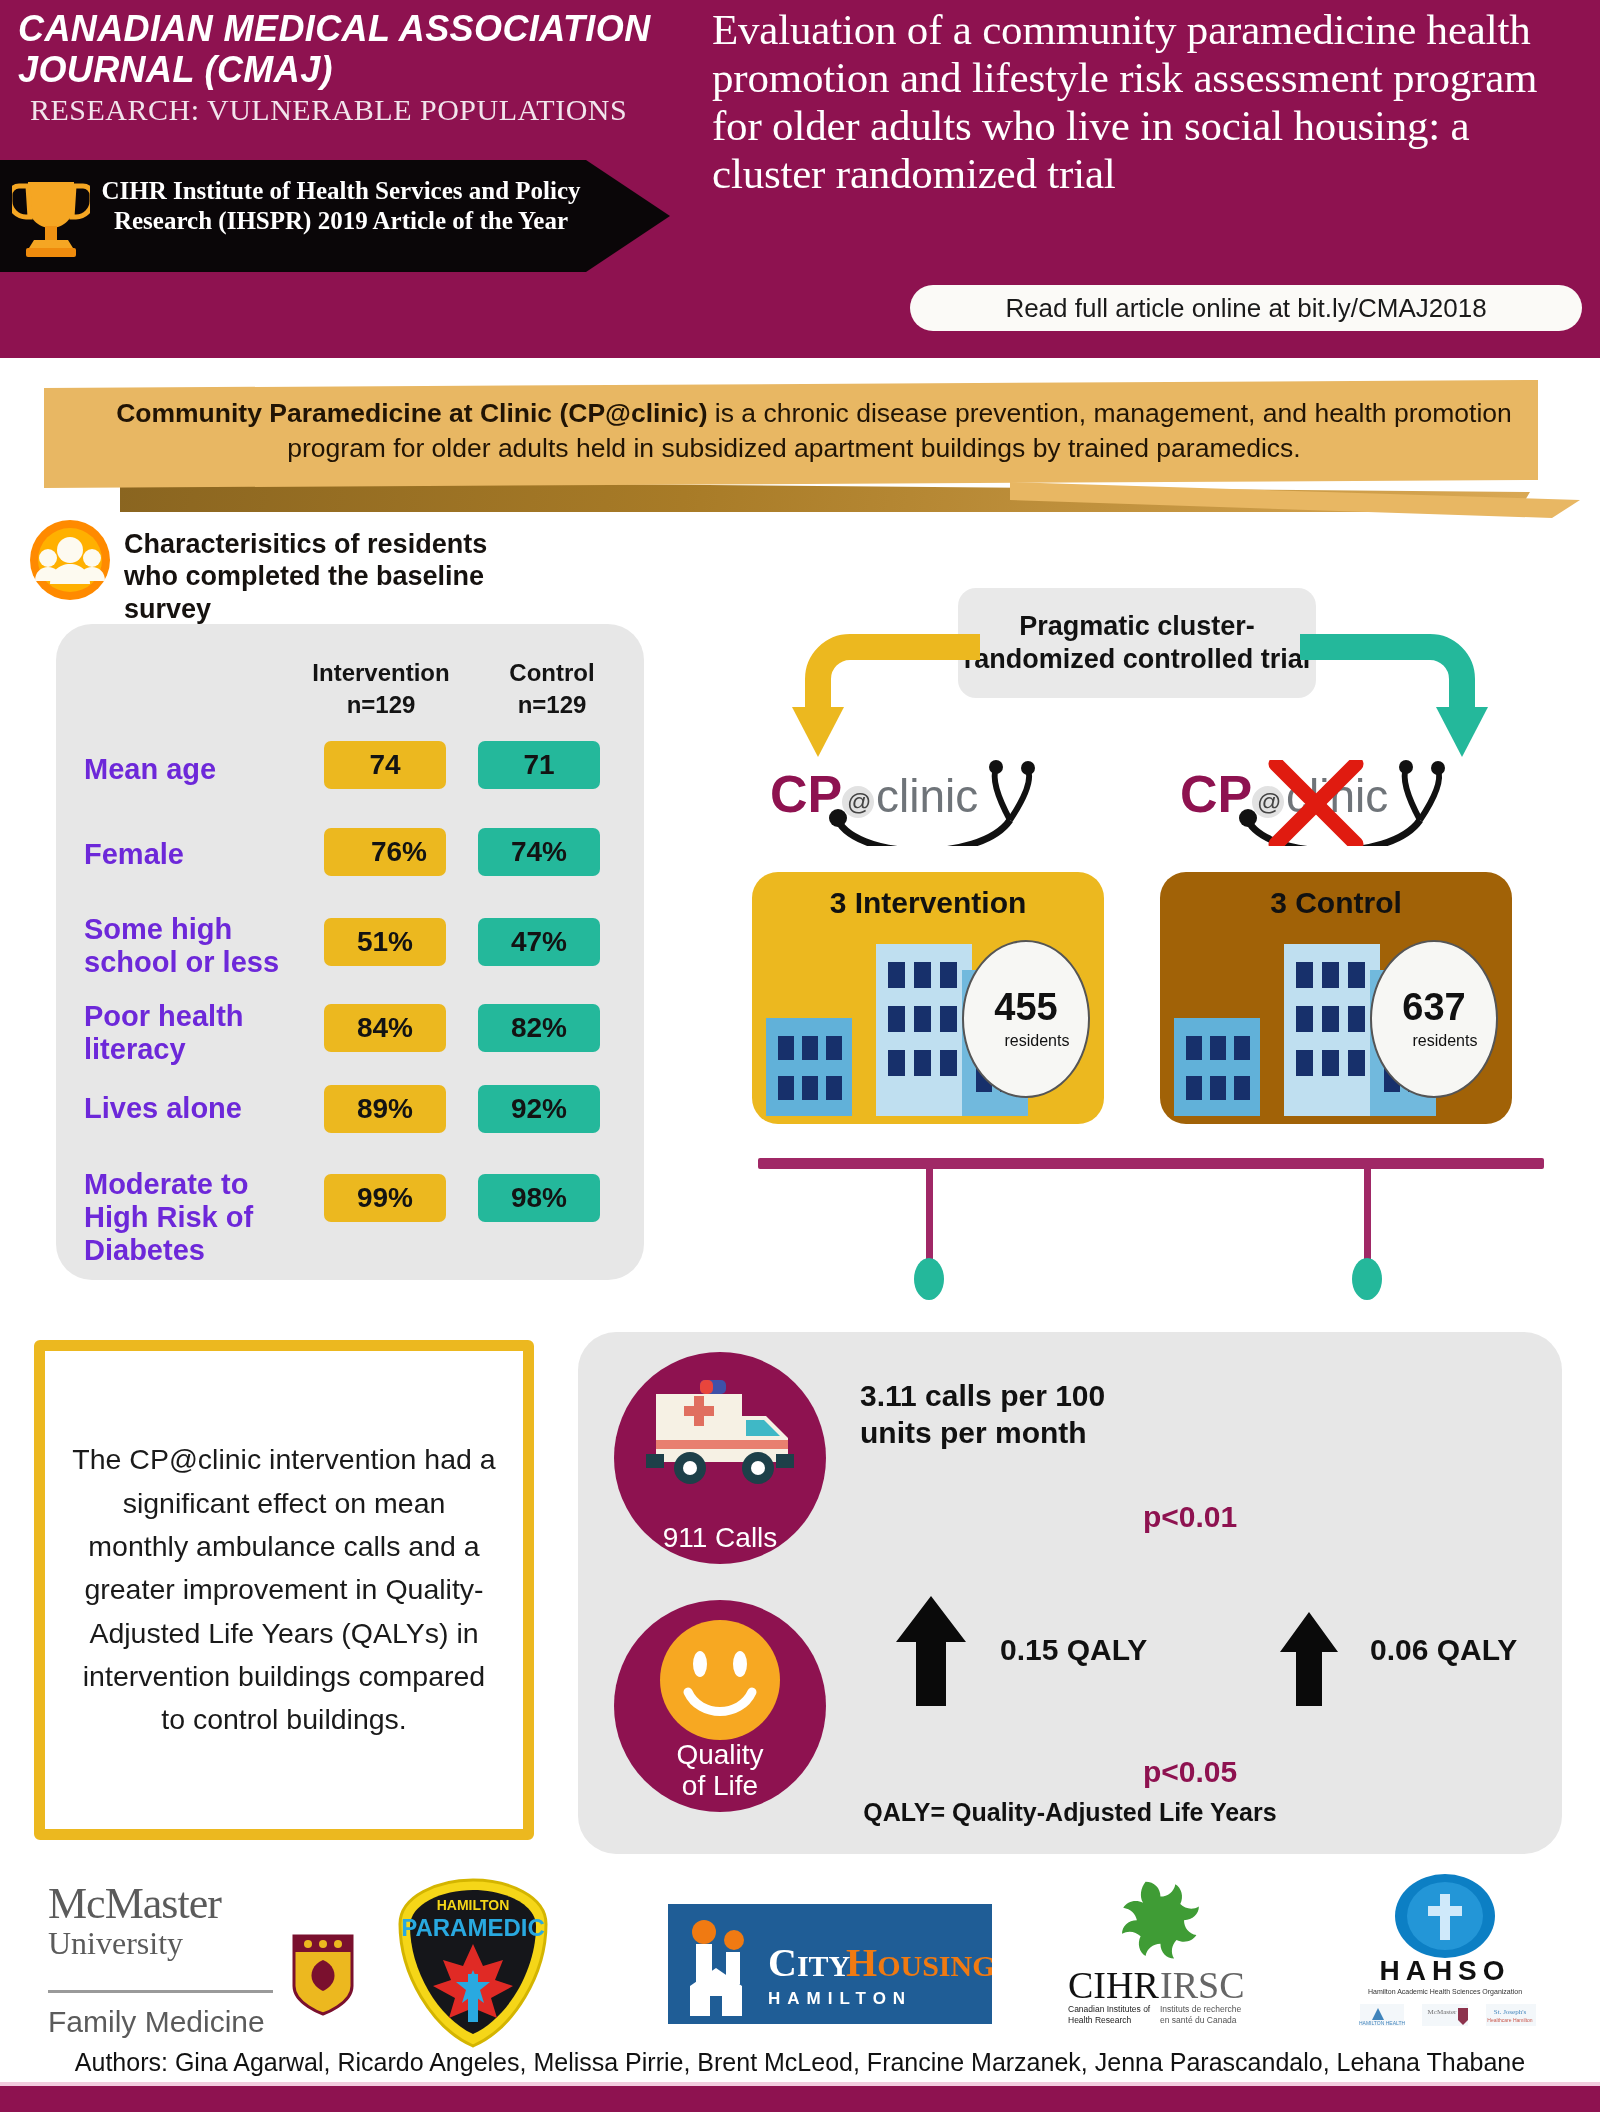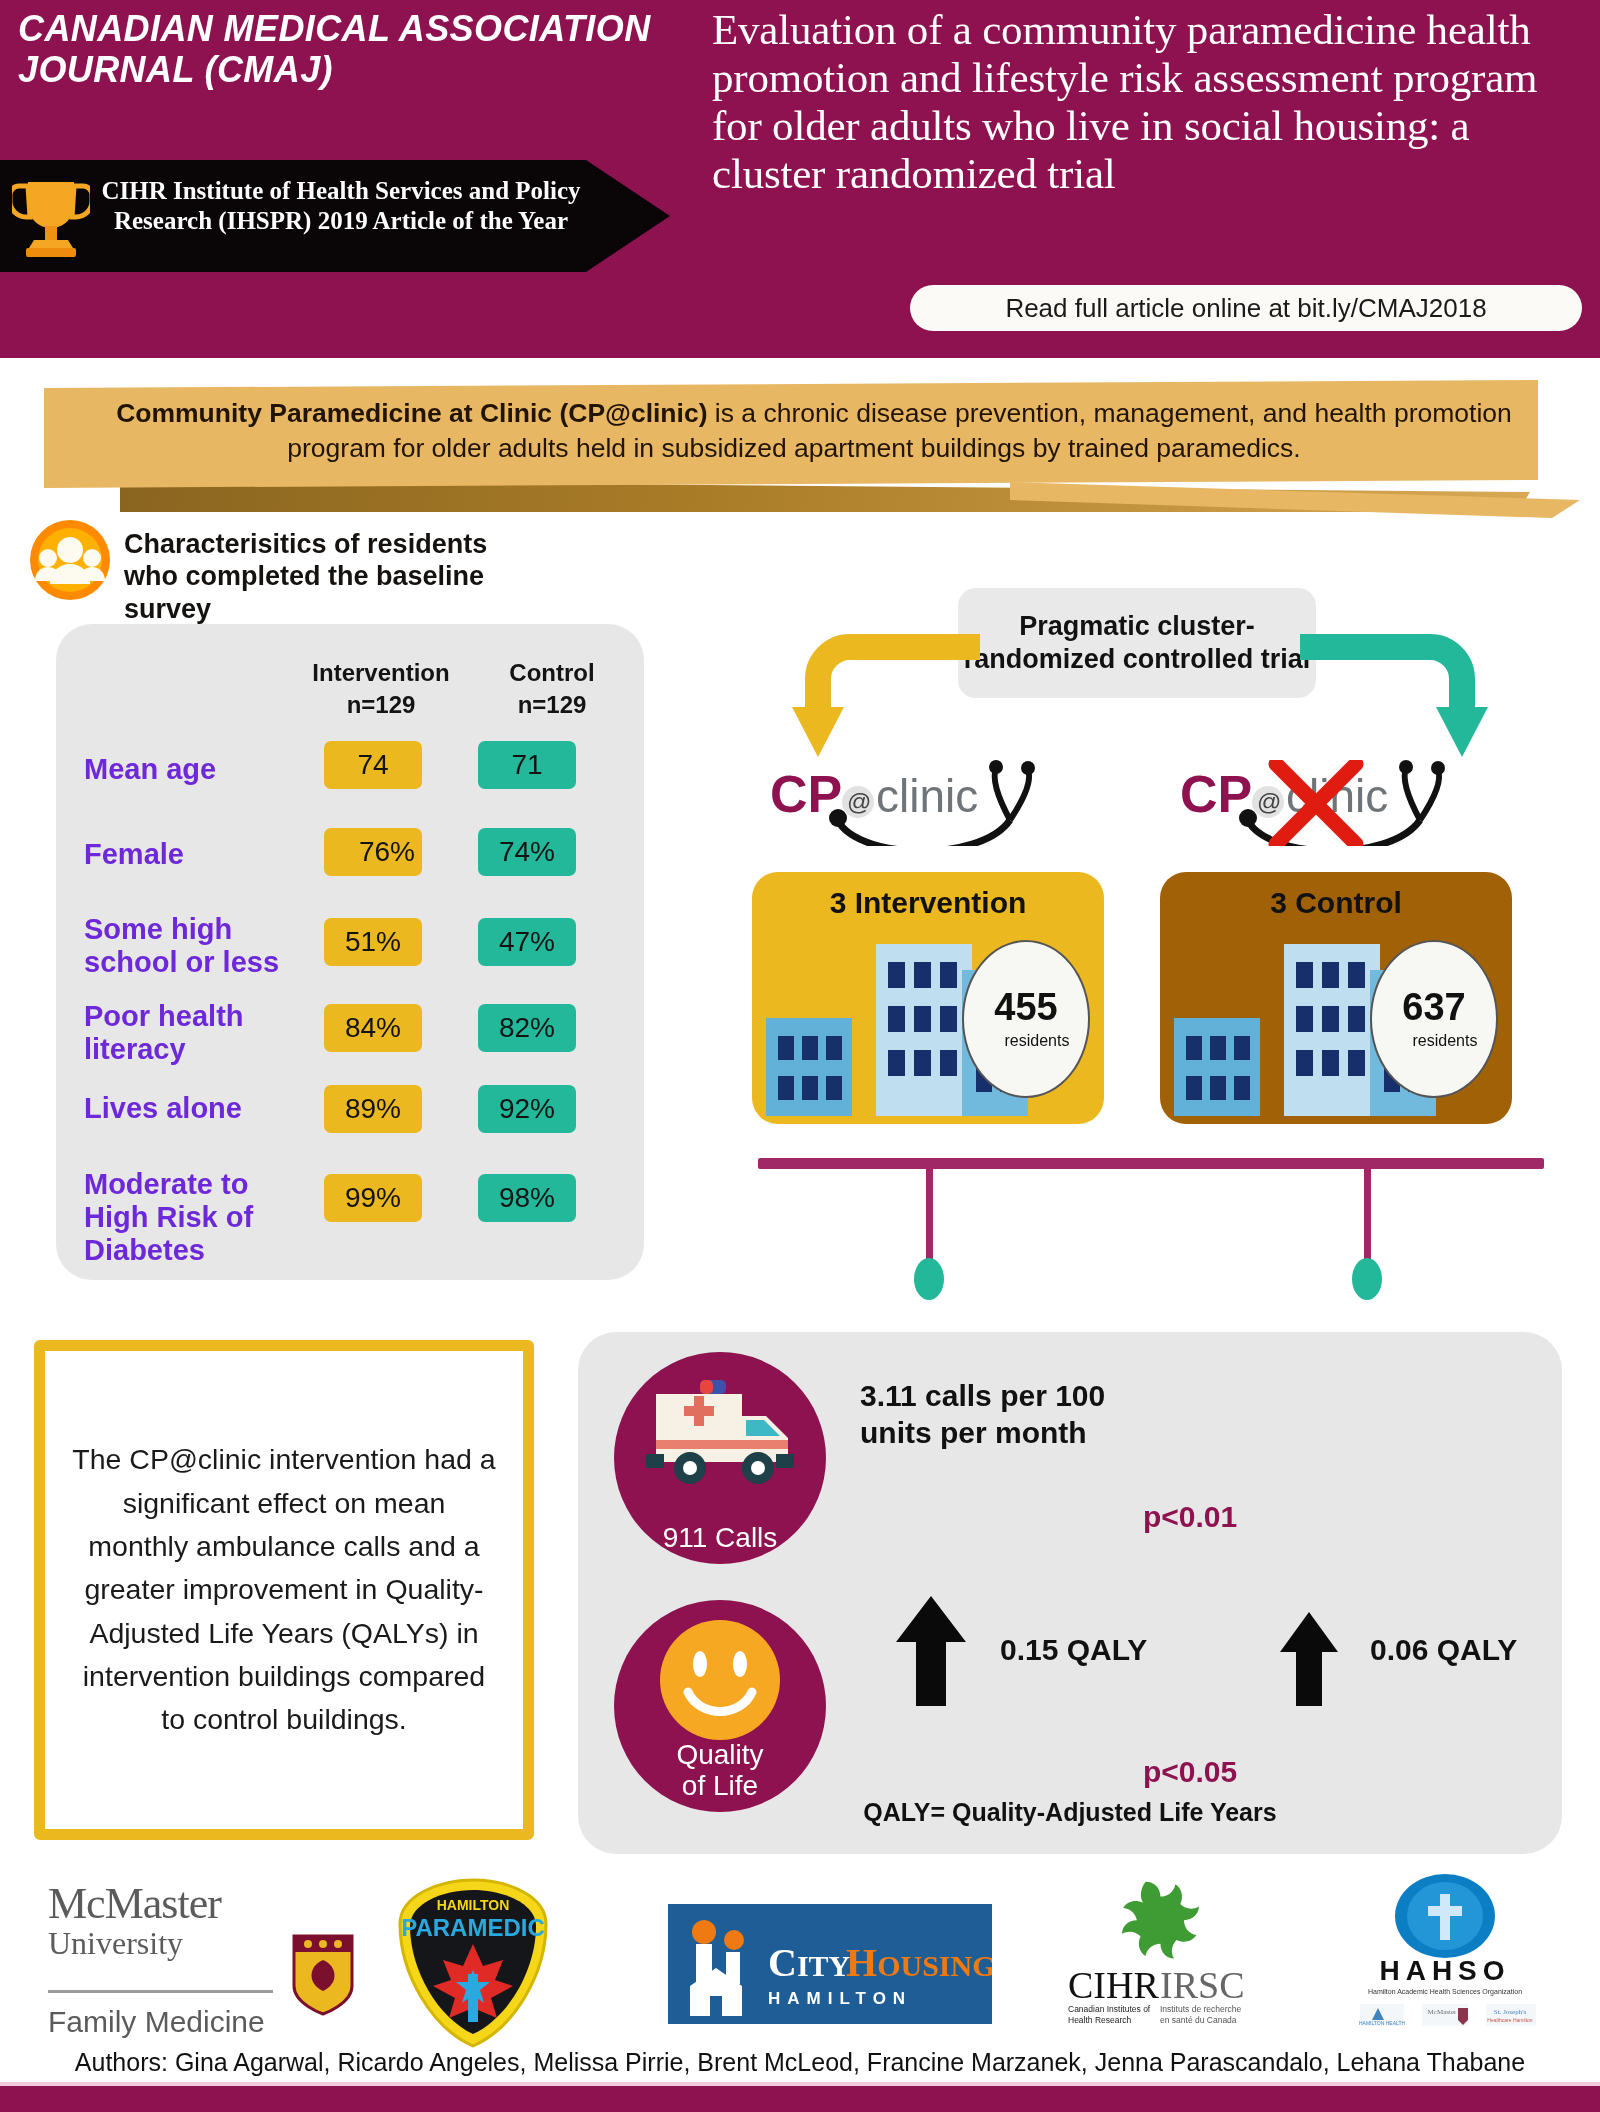--- a/index.html
+++ b/index.html
@@ -97,23 +97,23 @@
     font-weight:bold; font-size:24px; line-height:1.35;
   }
   .col-head.iv { left:286px; top:657px; width:190px; }
   .col-head.ct { left:482px; top:657px; width:140px; }
 
   .row-label {
     position:absolute; color:#6d28d9; font-weight:bold;
     font-size:29px; line-height:1.14;
   }
   .pill {
-    position:absolute; width:98px; height:48px; border-radius:7px;
+    position:absolute; width:122px; height:48px; border-radius:7px;
     display:flex; align-items:center; justify-content:center;
-    font-weight:normal; font-size:28px; color:#131313;
+    font-weight:bold; font-size:28px; color:#131313;
   }
   .pill.iv { left:324px; background:#ecb81f; }
   .pill.ct { left:478px; background:#24b89b; }
 
   
   .pragmatic-box {
     position:absolute; left:958px; top:588px; width:358px; height:110px;
     background:#e9e9e9; border-radius:18px;
     display:flex; align-items:center; justify-content:center; text-align:center;
     font-weight:bold; font-size:27px; line-height:1.22; color:#121212;
@@ -220,20 +220,21 @@
     background:#f2c9dd;
   }
 </style>
 </head>
 <body>
 
 <div id="page">
 
   <div class="header">
     <div class="journal-name">CANADIAN MEDICAL ASSOCIATION JOURNAL (CMAJ)</div>
+    <div class="research-line">RESEARCH: VULNERABLE POPULATIONS</div>
   </div>
 
   <div class="award-ribbon"></div>
   <div class="trophy-icon">
     <svg width="78" height="84" viewBox="0 0 78 84">
       <path d="M16 6 h46 v22 c0 14-10 24-23 24 S16 42 16 28z" fill="#f5a623"></path>
       <path d="M16 10 h-9 a9 9 0 0 0 -9 9 v6 a16 16 0 0 0 16 16 h4z" fill="none" stroke="#f5a623" stroke-width="5"></path>
       <path d="M62 10 h9 a9 9 0 0 1 9 9 v6 a16 16 0 0 1 -16 16 h-4z" fill="none" stroke="#f5a623" stroke-width="5"></path>
       <rect x="33" y="50" width="12" height="14" fill="#ef9113"></rect>
       <path d="M22 64 h34 l5 8 h-44z" fill="#f5a623"></path>

